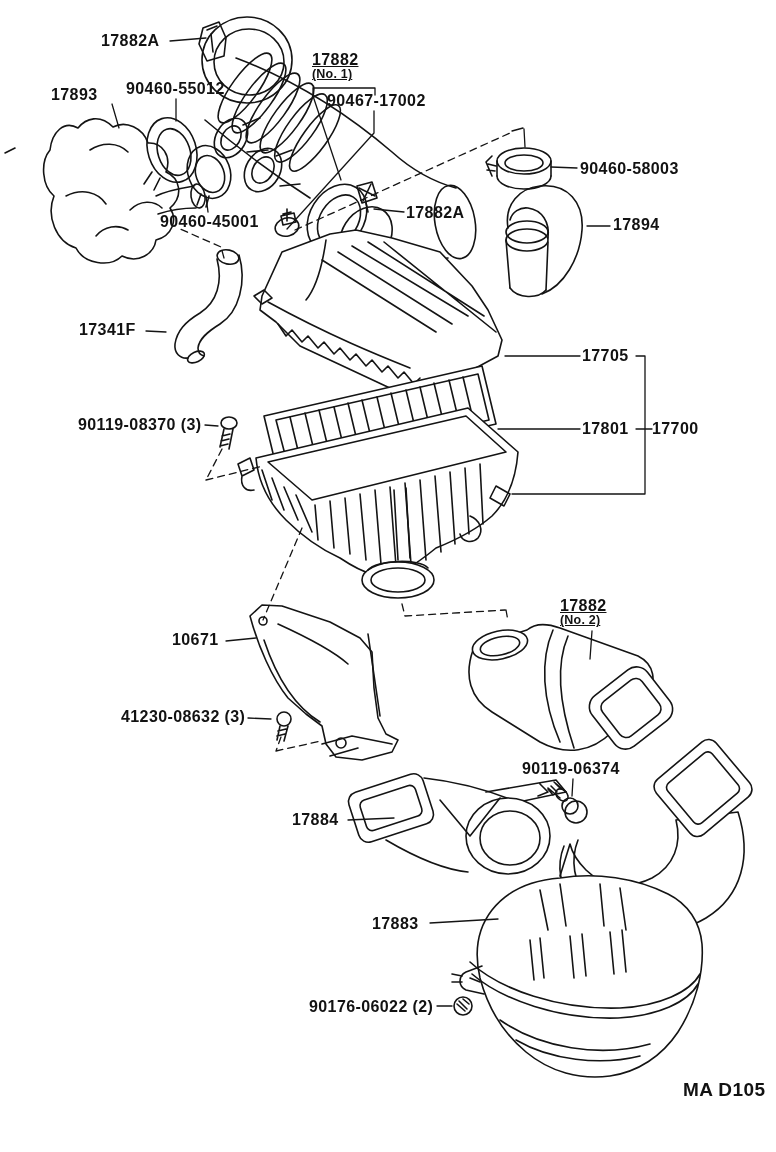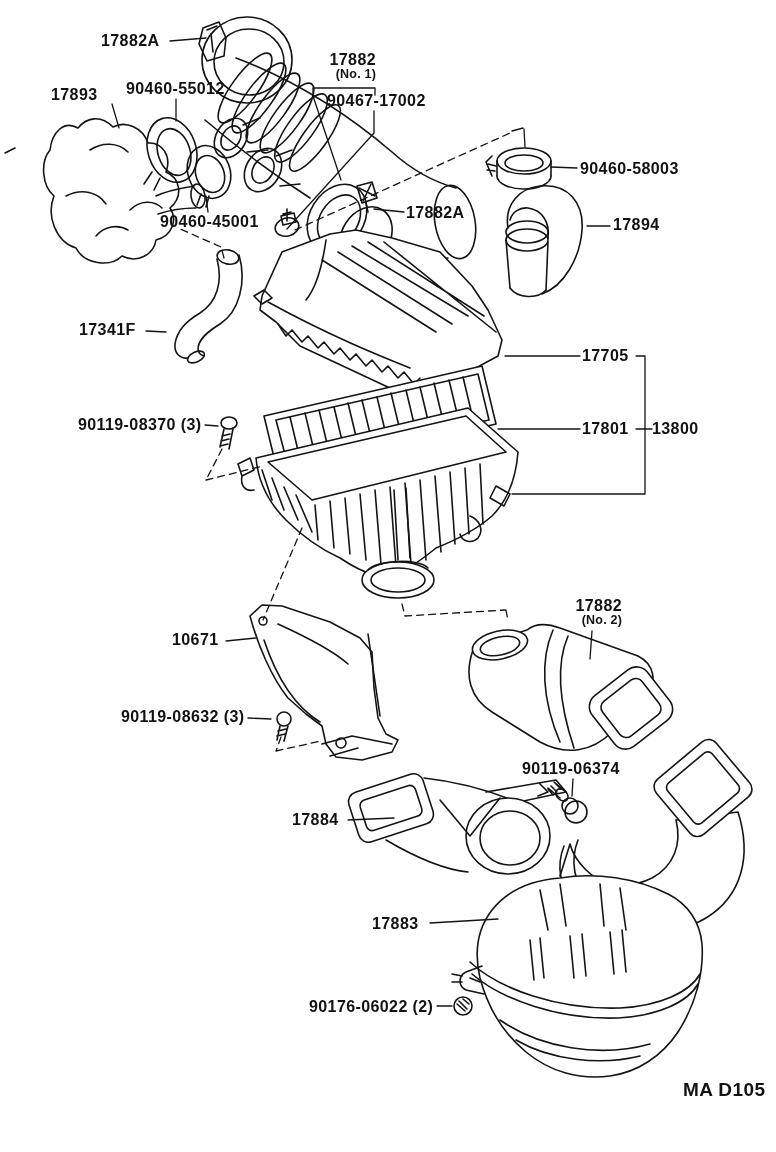--- a/index.html
+++ b/index.html
@@ -1,21 +1,21 @@
 <!DOCTYPE html>
 <html><head>
 <meta charset="utf-8">
 <style>
   html,body{margin:0;padding:0;background:#fff;}
   #stage{position:relative;width:776px;height:1152px;background:#fff;overflow:hidden;
          font-family:"Liberation Sans",sans-serif;border-radius:32px;}
   #art{position:absolute;left:0;top:0;}
   .lbl{position:absolute;font:700 16px/1.08 "Liberation Sans",sans-serif;color:#121212;
        white-space:nowrap;letter-spacing:.4px;}
-  .lbl.center{text-align:right;}
+  .lbl.center{text-align:left;text-decoration:underline;}
   .lbl .sub{display:block;font-size:12.5px;letter-spacing:.2px;font-weight:700;}
   .lbl.small{font-size:19px;}
 </style>
 </head>
 <body>
 
 <div id="stage">
 
 <svg id="art" width="776" height="1152" viewBox="0 0 776 1152" fill="none" stroke="#141414" stroke-width="1.6" stroke-linecap="round" stroke-linejoin="round">
 
@@ -267,28 +267,28 @@
   <div class="lbl" style="left:126px;top:80px">90460-55012</div>
   <div class="lbl" style="left:327px;top:92px">90467-17002</div>
   <div class="lbl" style="left:580px;top:160px">90460-58003</div>
   <div class="lbl" style="left:406px;top:204px">17882A</div>
   <div class="lbl" style="left:613px;top:216px">17894</div>
   <div class="lbl" style="left:160px;top:213px">90460-45001</div>
   <div class="lbl" style="left:79px;top:321px">17341F</div>
   <div class="lbl" style="left:582px;top:347px">17705</div>
   <div class="lbl" style="left:78px;top:416px">90119-08370 (3)</div>
   <div class="lbl" style="left:582px;top:420px">17801</div>
-  <div class="lbl" style="left:652px;top:420px">13800</div>
+  <div class="lbl" style="left:652px;top:420px">17700</div>
 
   <div class="lbl center" style="left:560px;top:597px;width:62px">
     <span>17882</span>
     <span class="sub">(No. 2)</span>
   </div>
 
   <div class="lbl" style="left:172px;top:631px">10671</div>
-  <div class="lbl" style="left:121px;top:708px">90119-08632 (3)</div>
+  <div class="lbl" style="left:121px;top:708px">41230-08632 (3)</div>
   <div class="lbl" style="left:522px;top:760px">90119-06374</div>
   <div class="lbl" style="left:292px;top:811px">17884</div>
   <div class="lbl" style="left:372px;top:915px">17883</div>
   <div class="lbl" style="left:309px;top:998px">90176-06022 (2)</div>
 
   <div class="lbl small" style="left:683px;top:1080px">MA D105</div>
 </div>
 
 </body></html>

